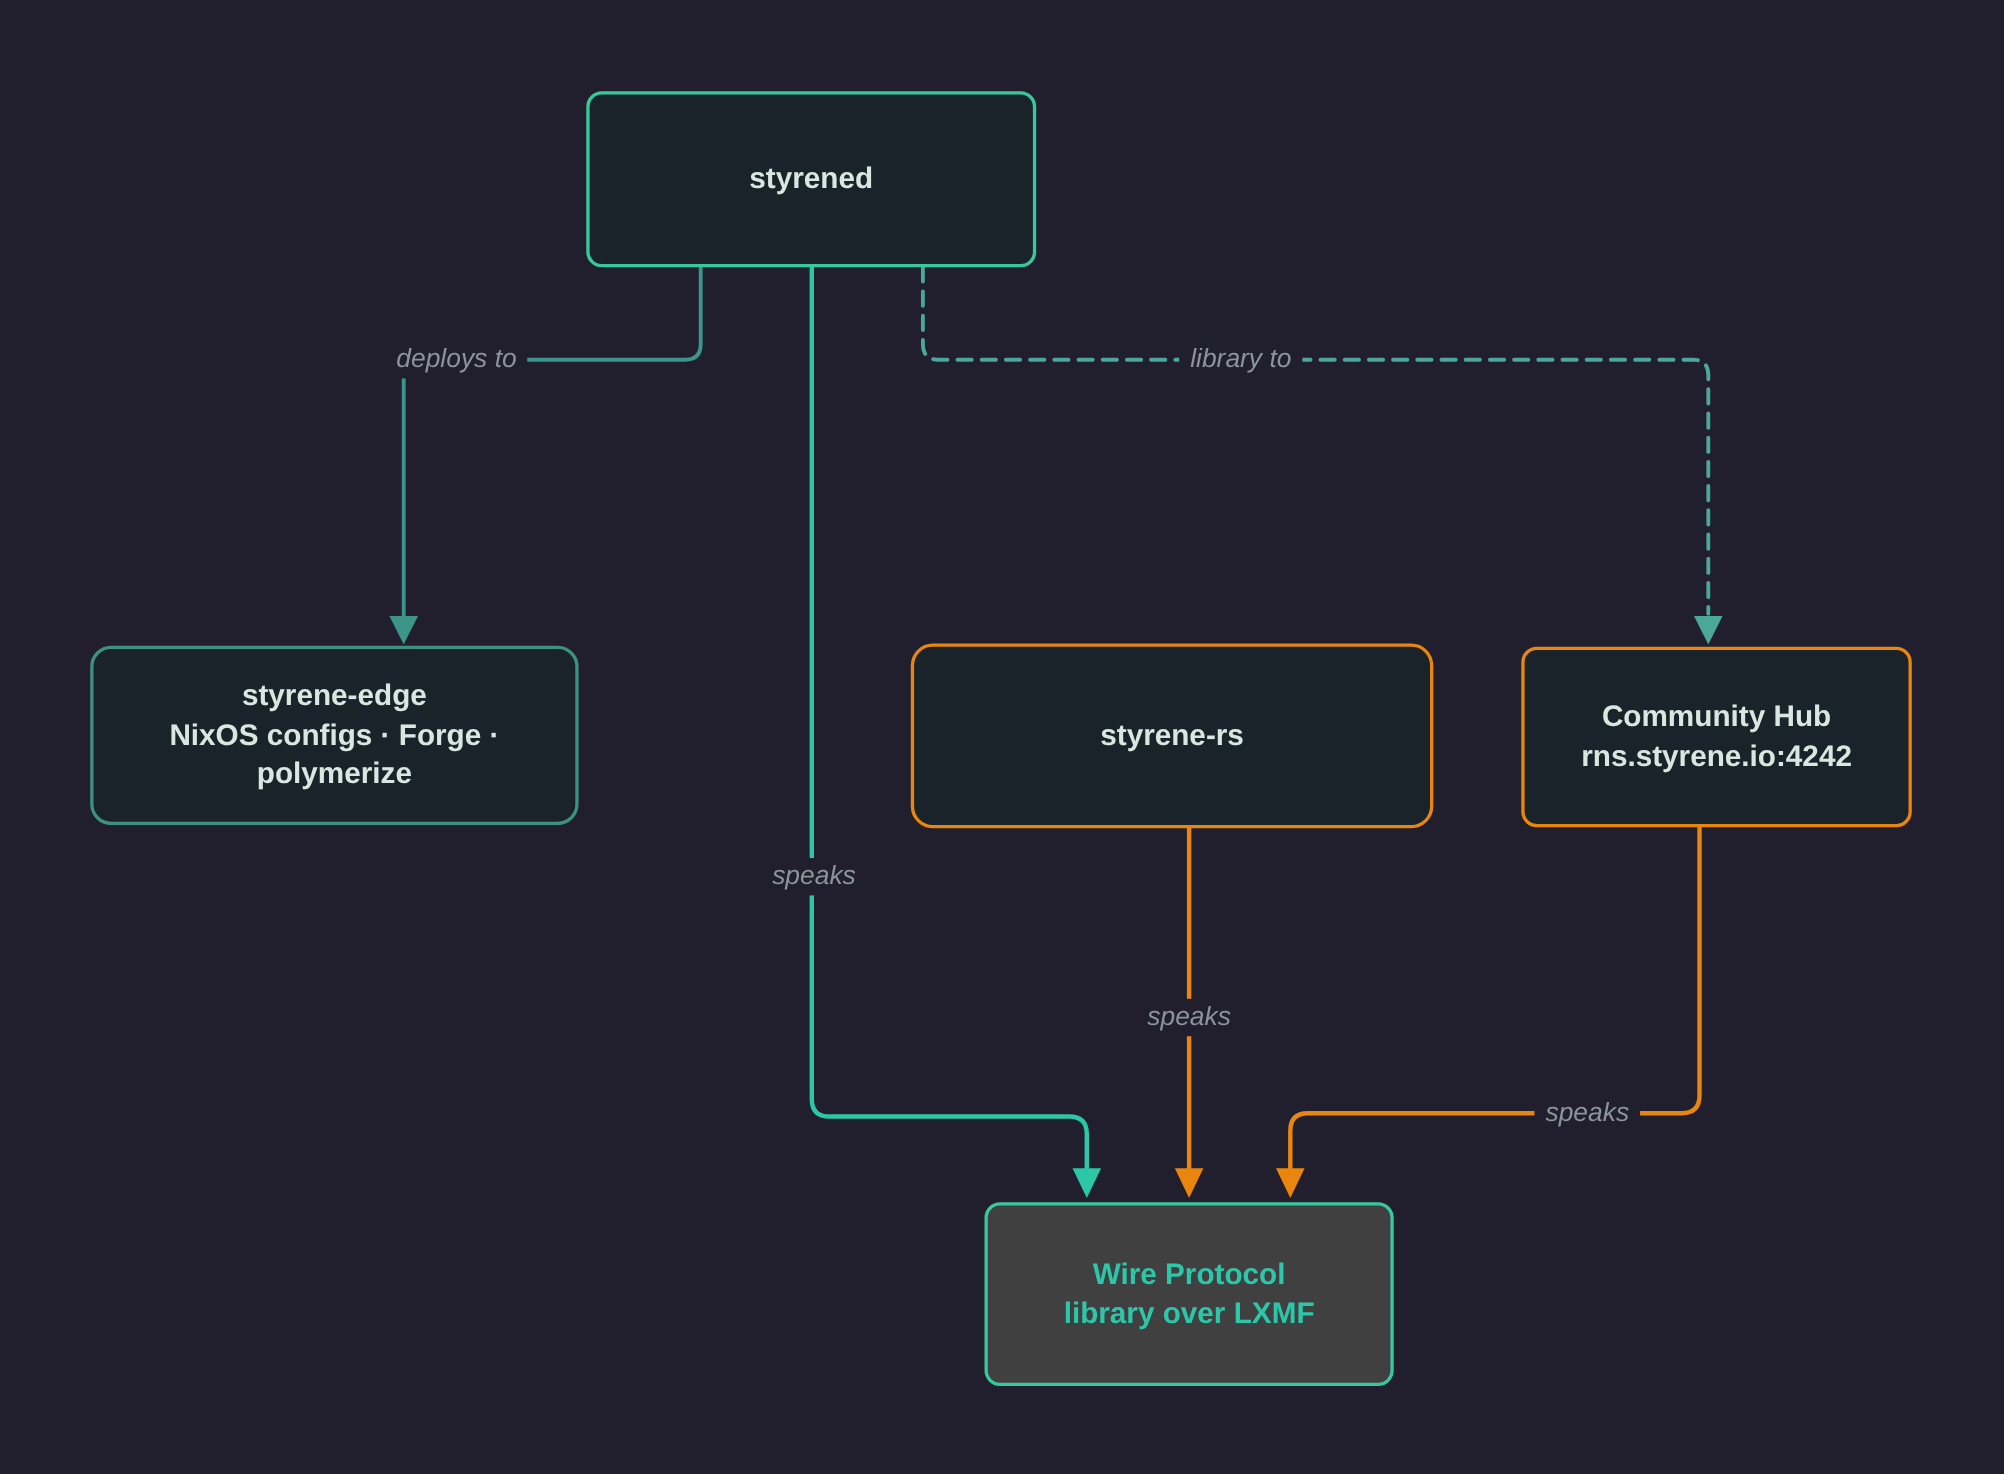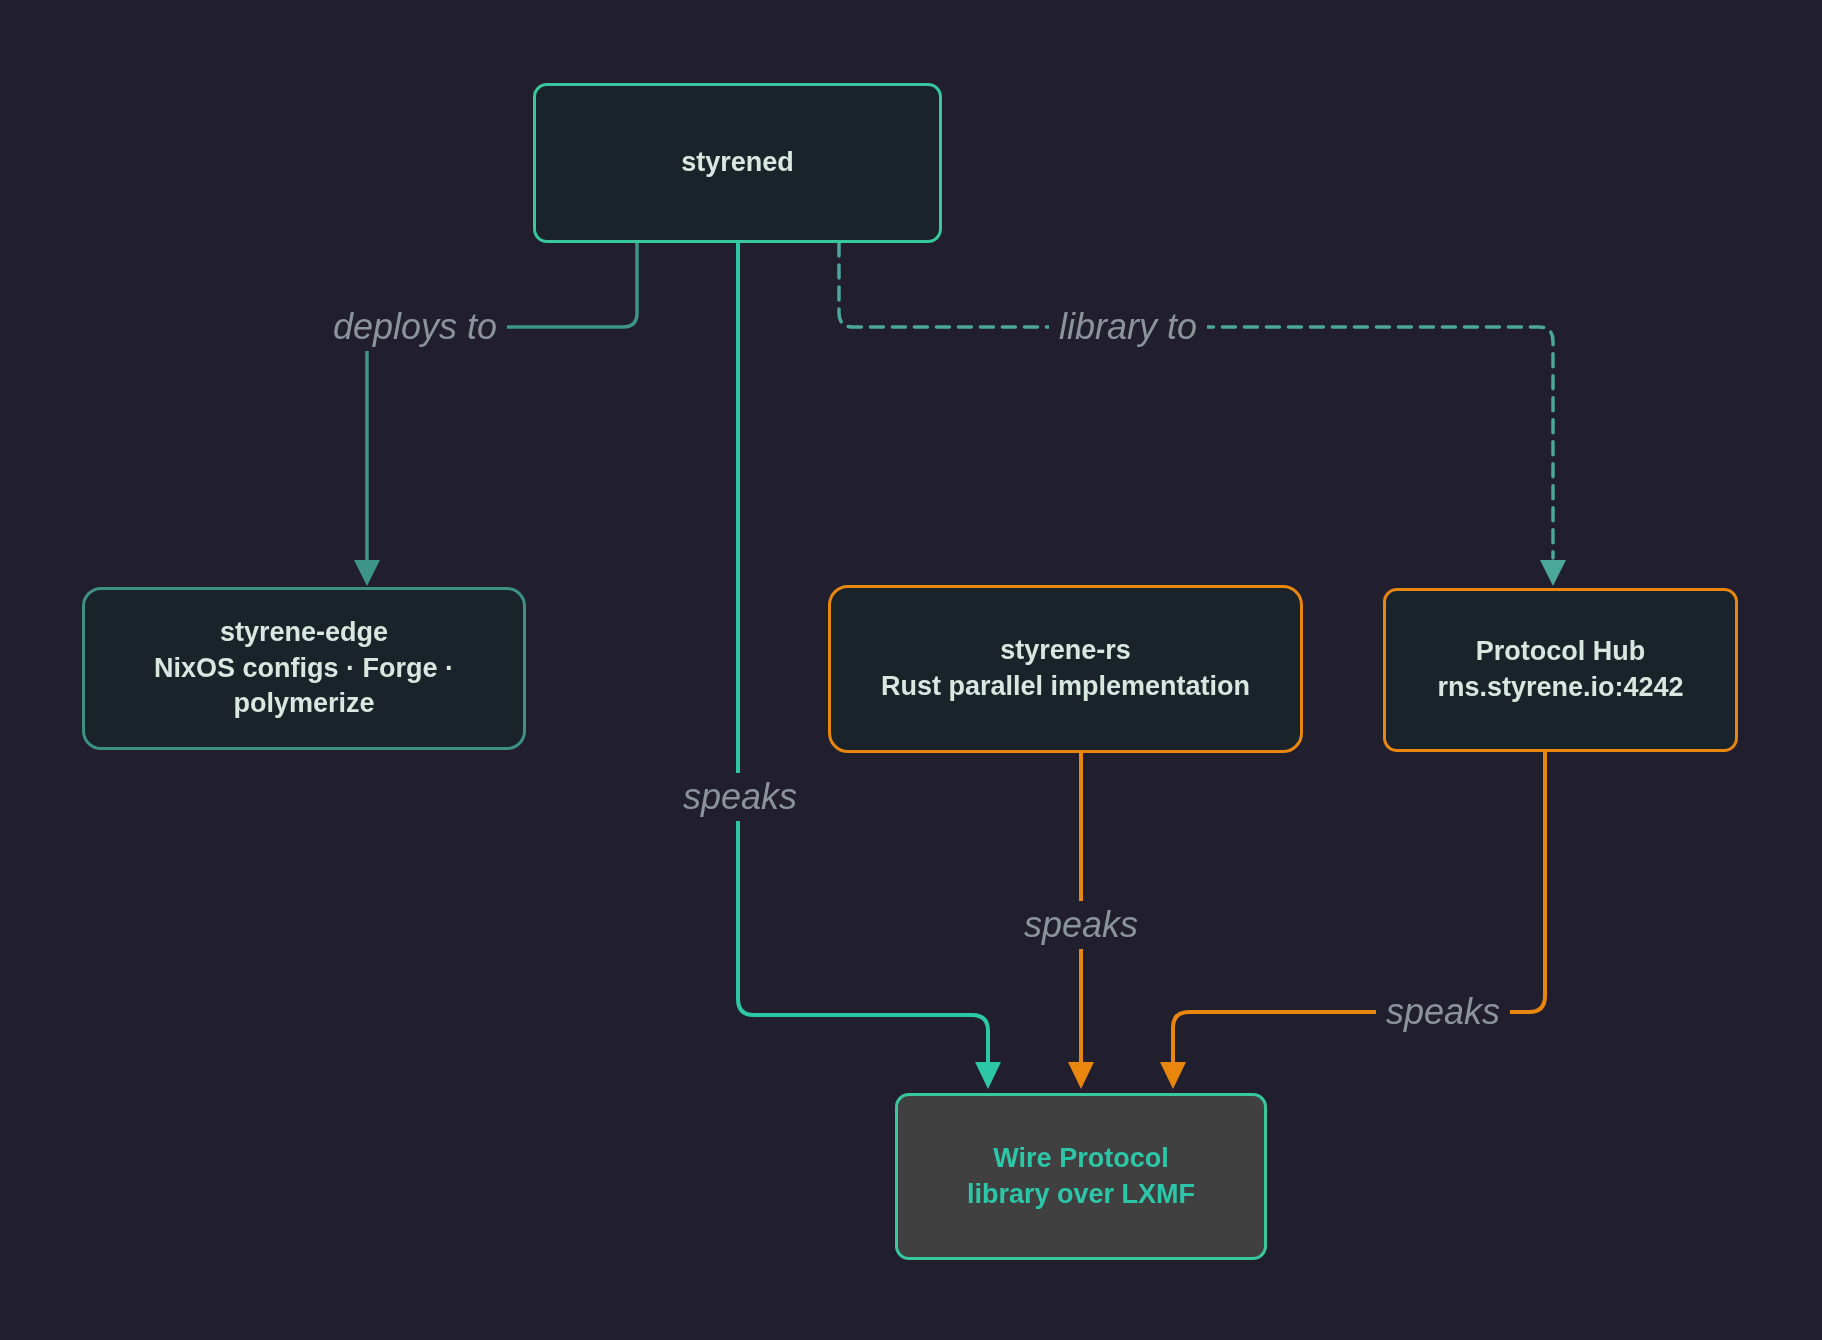--- a/index.html
+++ b/index.html
@@ -30,21 +30,21 @@
   .node-teal-bright{border:3px solid #38c89d;}
   .node-teal-muted{border:3px solid #3e9181;}
   .node-orange{border:3px solid #e8860d;}
   .node-dark{background:#404040;color:#2cc7a9;}
   .edge-label{
     position:absolute;
     transform:translate(-50%,-50%);
     background:#211f2d;
     color:#8b949a;
     font-style:italic;
-    font-size:36px;
+    font-size:24px;
     padding:3px 10px;
     white-space:nowrap;
   }
 </style>
 </head>
 <body>
 
 <div id="canvas">
 
   <svg id="edges" viewBox="0 0 1822 1340" xmlns="http://www.w3.org/2000/svg">
@@ -75,25 +75,24 @@
     <span>styrened</span>
   </div>
 
   <div class="node node-teal-muted" style="left:82px;top:587px;width:444px;height:163px;border-radius:19px;">
     <span>styrene-edge</span>
     <span>NixOS configs · Forge · polymerize</span>
   </div>
 
   <div class="node node-orange" style="left:828px;top:585px;width:475px;height:168px;border-radius:20px;">
     <span>styrene-rs</span>
-    <span>Rust parallel implementation</span>
   </div>
 
   <div class="node node-orange" style="left:1383px;top:588px;width:355px;height:164px;">
-    <span>Protocol Hub</span>
+    <span>Community Hub</span>
     <span>rns.styrene.io:4242</span>
   </div>
 
   <div class="node node-teal-bright node-dark" style="left:895px;top:1093px;width:372px;height:167px;">
     <span>Wire Protocol</span>
     <span>library over LXMF</span>
   </div>
 
 </div>
 

